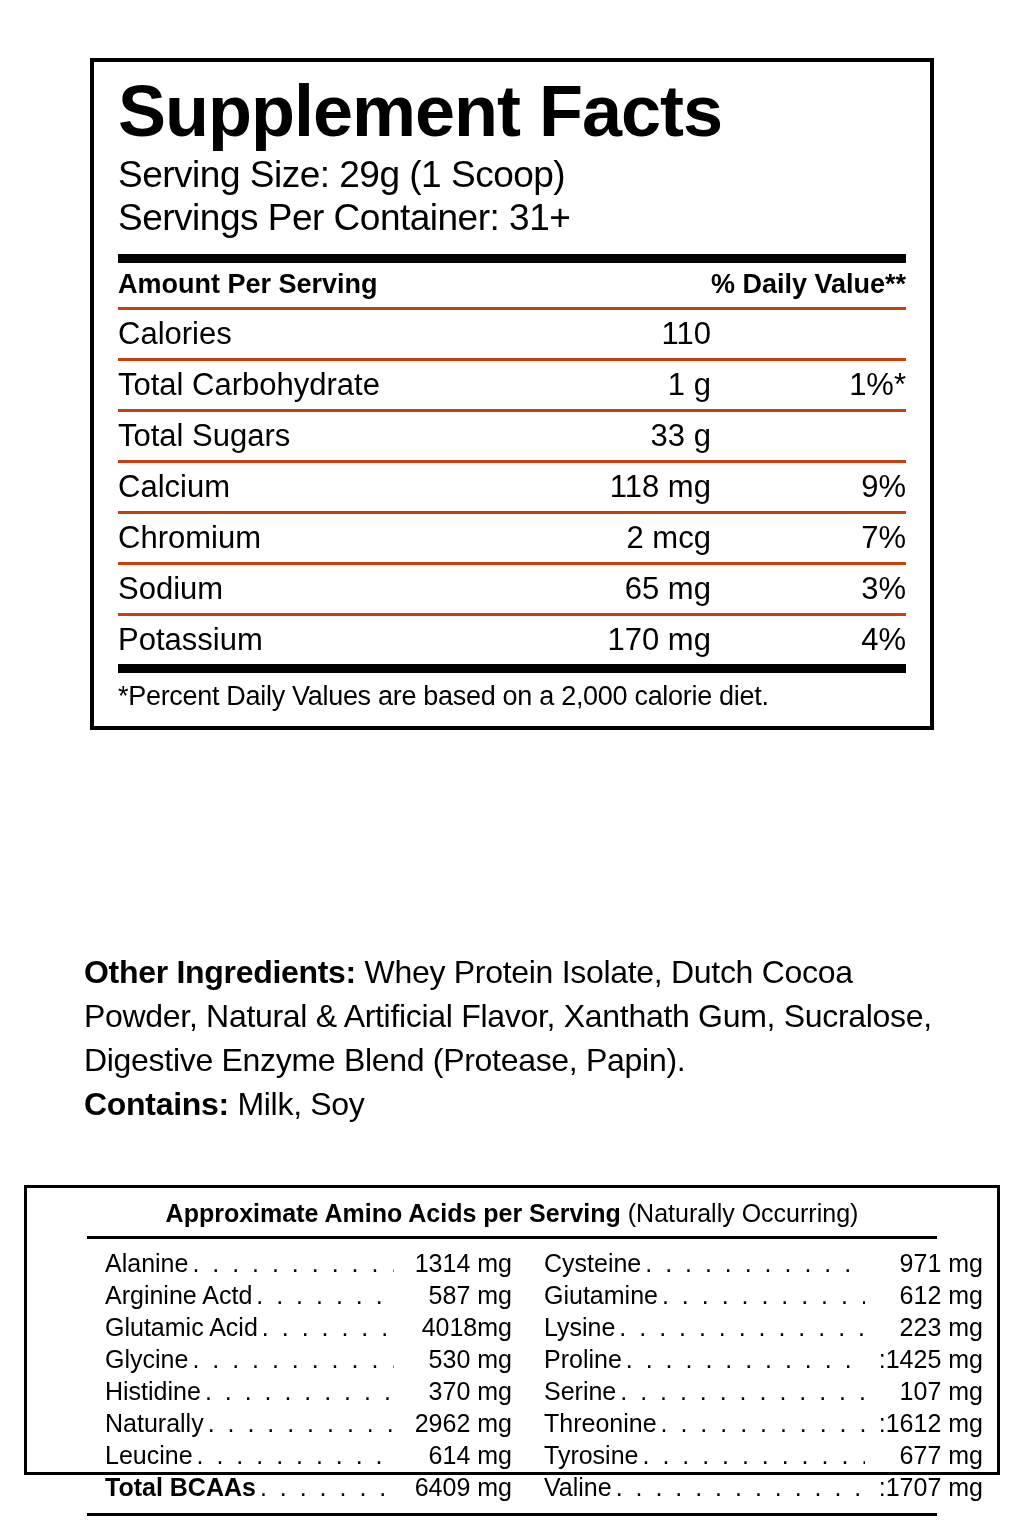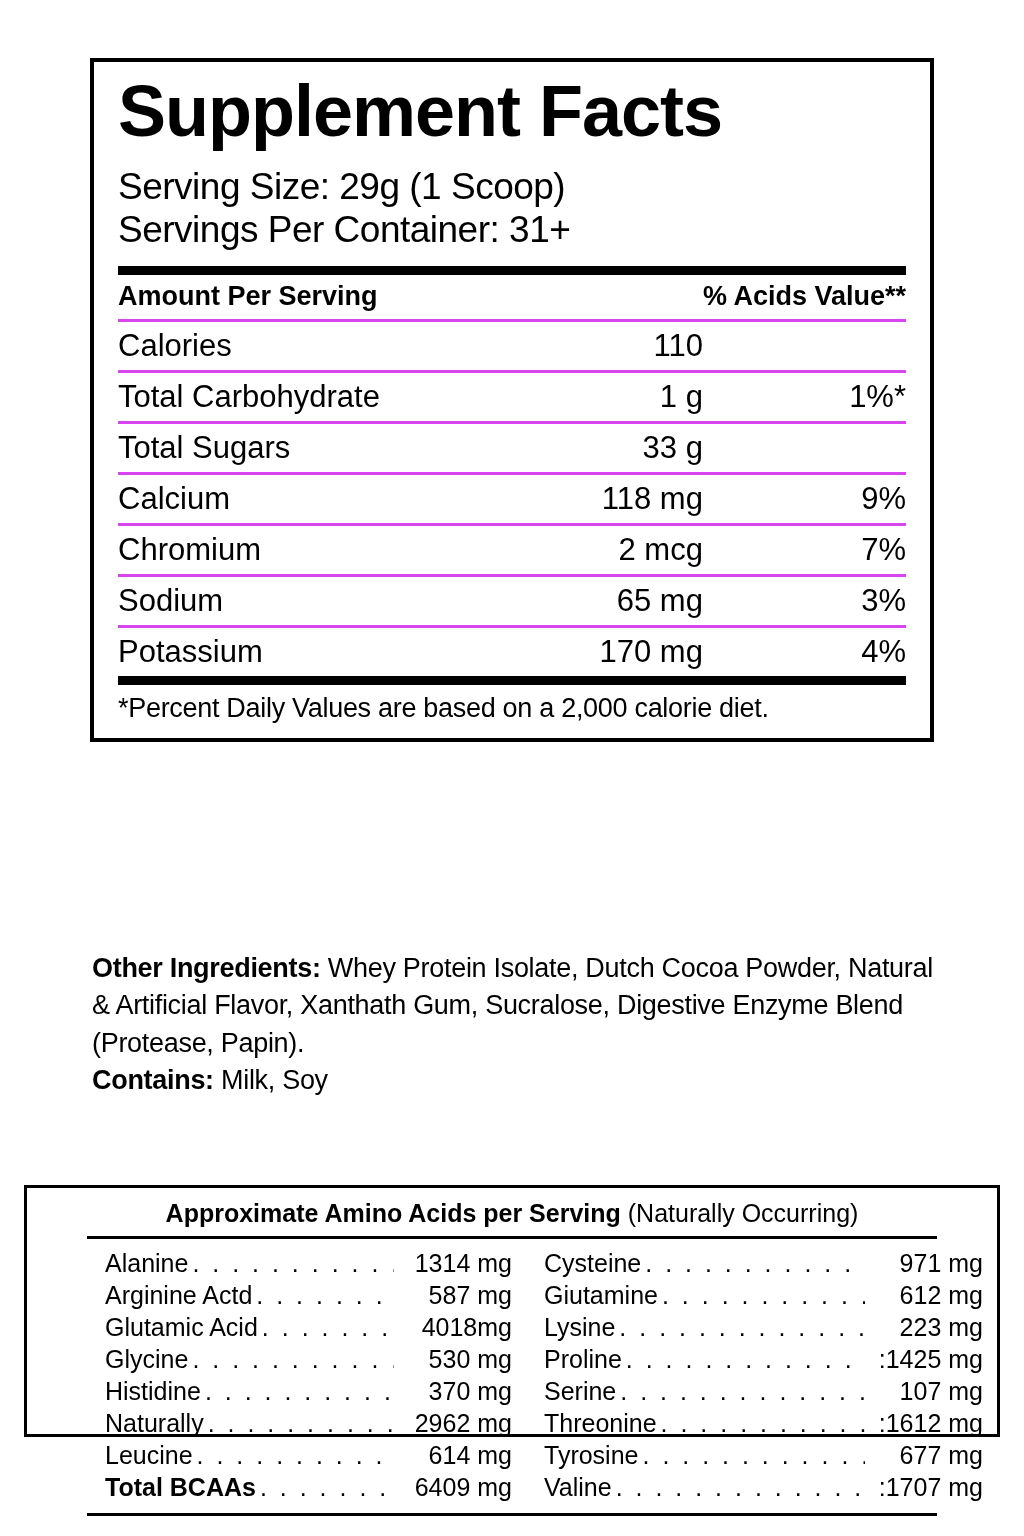--- a/index.html
+++ b/index.html
@@ -25,21 +25,21 @@
     border: 4px solid #000;
     box-sizing: border-box;
     padding: 10px 24px 14px 24px;
   }
 
   .sf-title {
     font-size: 72px;
     font-weight: bold;
     line-height: 0.98;
     letter-spacing: -1px;
-    margin: 4px 0 18px 0;
+    margin: 4px 0 6px 0;
     white-space: nowrap;
   }
 
   .sf-sub {
     font-size: 37px;
     line-height: 1.18;
     letter-spacing: -0.5px;
     white-space: nowrap;
   }
 
@@ -53,21 +53,21 @@
   }
 
   table.facts {
     width: 100%;
     border-collapse: collapse;
     font-size: 31px;
   }
   table.facts td {
     padding: 6px 0 6px 0;
     vertical-align: bottom;
-    border-bottom: 3px solid #d946ef;
+    border-bottom: 3px solid #c2410c;
   }
   table.facts tr.head td {
     font-weight: bold;
     font-size: 27px;
     padding-bottom: 7px;
   }
   table.facts tr:last-child td {
     border-bottom: none;
   }
   td.name { text-align: left; white-space: nowrap; }
@@ -77,36 +77,36 @@
   .footnote {
     font-size: 27px;
     padding-top: 8px;
     letter-spacing: -0.3px;
     white-space: nowrap;
   }
 
   
   .other {
     position: absolute;
-    left: 92px;
+    left: 84px;
     top: 950px;
     width: 860px;
-    font-size: 27px;
+    font-size: 32px;
     line-height: 1.38;
     letter-spacing: -0.3px;
   }
   .other b { font-weight: bold; }
 
   
   .amino {
     position: absolute;
     left: 24px;
     top: 1185px;
     width: 976px;
-    height: 252px;
+    height: 290px;
     border: 3px solid #000;
     box-sizing: border-box;
     padding: 8px 14px 8px 14px;
   }
   .amino-title {
     text-align: center;
     font-size: 25px;
     padding: 3px 0 8px 0;
     white-space: nowrap;
   }
@@ -159,21 +159,21 @@
   <div class="sf-sub">Serving Size: 29g (1 Scoop)</div>
   <div class="sf-sub">Servings Per Container: 31+</div>
 
   <div class="rule-thick"></div>
 
   <table class="facts">
     <tbody>
       <tr class="head">
         <td class="name">Amount Per Serving</td>
         <td class="amt"></td>
-        <td class="dv">% Acids Value**</td>
+        <td class="dv">% Daily Value**</td>
       </tr>
 
       <tr>
         <td class="name">Calories</td>
         <td class="amt">110</td>
         <td class="dv"></td>
       </tr>
       <tr>
         <td class="name">Total Carbohydrate</td>
         <td class="amt">1 g</td>

